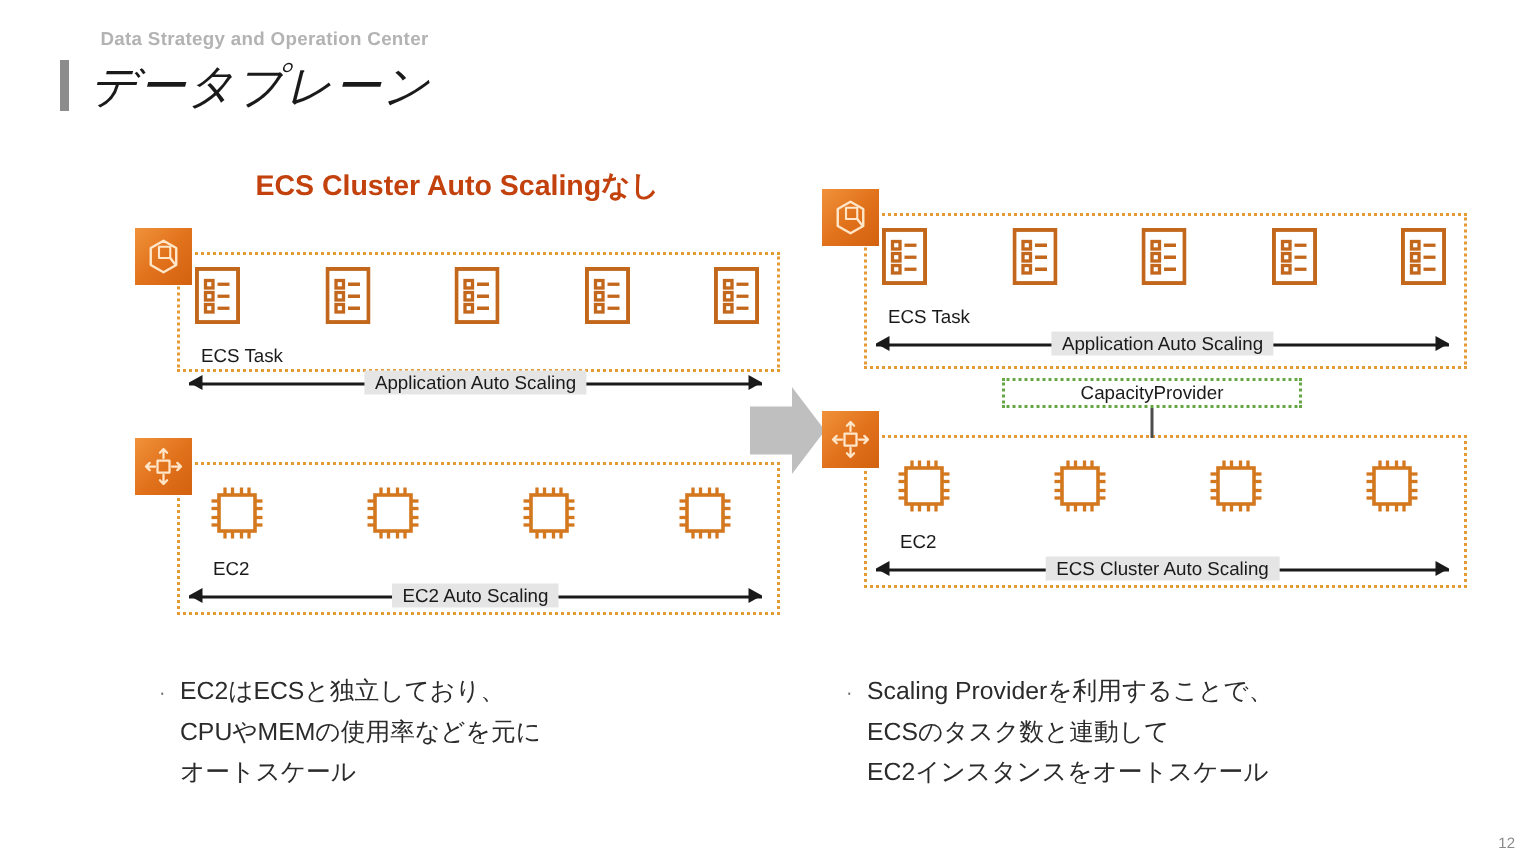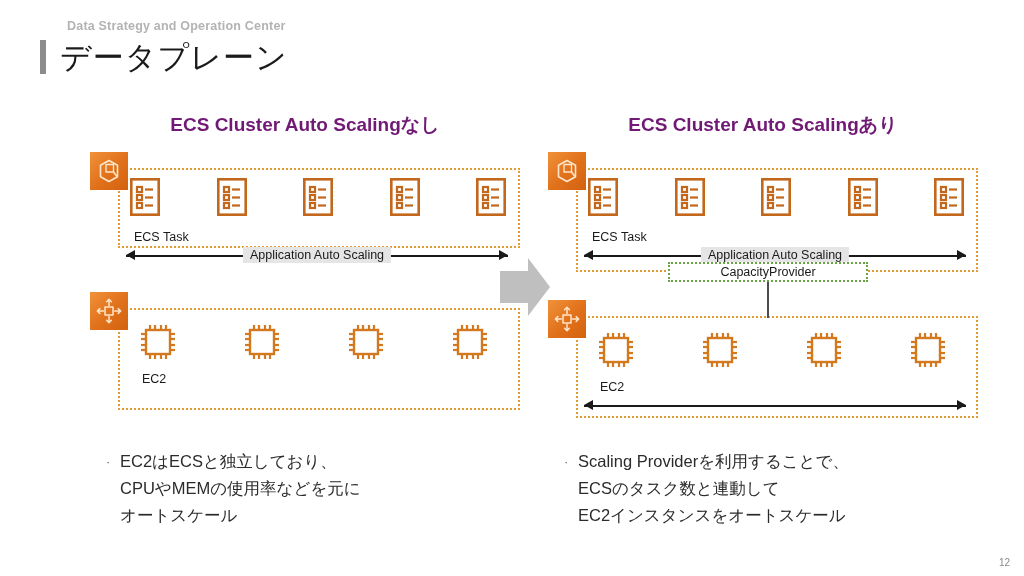--- a/index.html
+++ b/index.html
@@ -29,20 +29,21 @@
     color: #b3b3b3;
     letter-spacing: 0.2px;
     line-height: 16px;
     white-space: nowrap;
     margin-left: 27px;
   }
   .title-row {
     display: flex;
     align-items: flex-start;
     margin-top: 6px;
+    font-style: italic;
   }
   .title-accent {
     width: 6px;
     height: 34px;
     background: #8c8c8c;
     margin-right: 14px;
     flex: 0 0 auto;
   }
   .slide-title {
     font-size: 31px;
@@ -59,21 +60,21 @@
     top: 112px;
     width: 430px;
   }
   .panel-left  { left: 90px; }
   .panel-right { left: 548px; }
 
   .panel-heading {
     text-align: center;
     font-size: 19px;
     font-weight: bold;
-    color: #701a75;
+    color: #c2410c;
     line-height: 26px;
     white-space: nowrap;
   }
 
   
   .group {
     position: relative;
     margin-top: 14px;
     height: 118px;
     text-decoration: underline;
@@ -165,21 +166,21 @@
     line-height: 16px;
     color: #1a1a1a;
     white-space: nowrap;
   }
 
   
   .capacity-box {
     position: absolute;
     left: 120px;
     width: 200px;
-    top: 110px;
+    top: 126px;
     height: 20px;
     border: 2px dotted #67a644;
     background: #ffffff;
     box-sizing: border-box;
     z-index: 4;
     text-align: center;
     font-size: 12.5px;
     line-height: 17px;
     color: #1a1a1a;
     white-space: nowrap;
@@ -441,31 +442,36 @@
               <line x1="8" y1="28" x2="3" y2="28"></line>
               <line x1="32" y1="12" x2="37" y2="12"></line>
               <line x1="32" y1="17" x2="37" y2="17"></line>
               <line x1="32" y1="23" x2="37" y2="23"></line>
               <line x1="32" y1="28" x2="37" y2="28"></line>
             </g>
           </svg>
       </span>
     </div>
     <div class="sublabel ec2-pos">EC2</div>
+    <div class="measure ec2-pos">
+      <div class="bar"></div>
+      <div class="cap cap-l"></div>
+      <div class="cap cap-r"></div>
+      <div class="measure-label">EC2 Auto Scaling</div>
+    </div>
   </div>
 </div>
 
 <div class="center-arrow">
   <svg width="54" height="64" viewBox="0 0 54 64">
     <polygon points="2,16 30,16 30,3 52,32 30,61 30,48 2,48" fill="#bfbfbf"></polygon>
   </svg>
 </div>
 
 <div class="panel panel-right">
-  <div class="panel-heading">ECS Cluster Auto Scalingあり</div>
 
   <div class="group group-right-top">
     <div class="group-box shorter" style="bottom:12px;"></div>
     <div class="aws-badge">
       <svg width="38" height="38" viewBox="0 0 38 38">
         <g fill="none" stroke="#ffe6c9" stroke-width="1.6" stroke-linejoin="round">
           <path d="M19 8.5 L27.5 13.3 L27.5 24.7 L19 29.5 L10.5 24.7 L10.5 13.3 Z"></path>
           <path d="M16 12.5 L23.5 12.5 L23.5 20 L16 20 Z" stroke-width="1.4"></path>
           <path d="M23.5 20 L27 24.5"></path>
         </g>
@@ -654,20 +660,21 @@
               <line x1="32" y1="28" x2="37" y2="28"></line>
             </g>
           </svg>
       </span>
     </div>
     <div class="sublabel ec2-pos">EC2</div>
     <div class="measure ec2-pos">
       <div class="bar"></div>
       <div class="cap cap-l"></div>
       <div class="cap cap-r"></div>
+      <div class="measure-label">ECS Cluster Auto Scaling</div>
     </div>
   </div>
 </div>
 
 <div class="bullets bullets-left">
   <div class="bullet">
     <span class="bullet-dot">·</span>
     <span class="bullet-text">EC2はECSと独立しており、
 CPUやMEMの使用率などを元に
 オートスケール</span>

